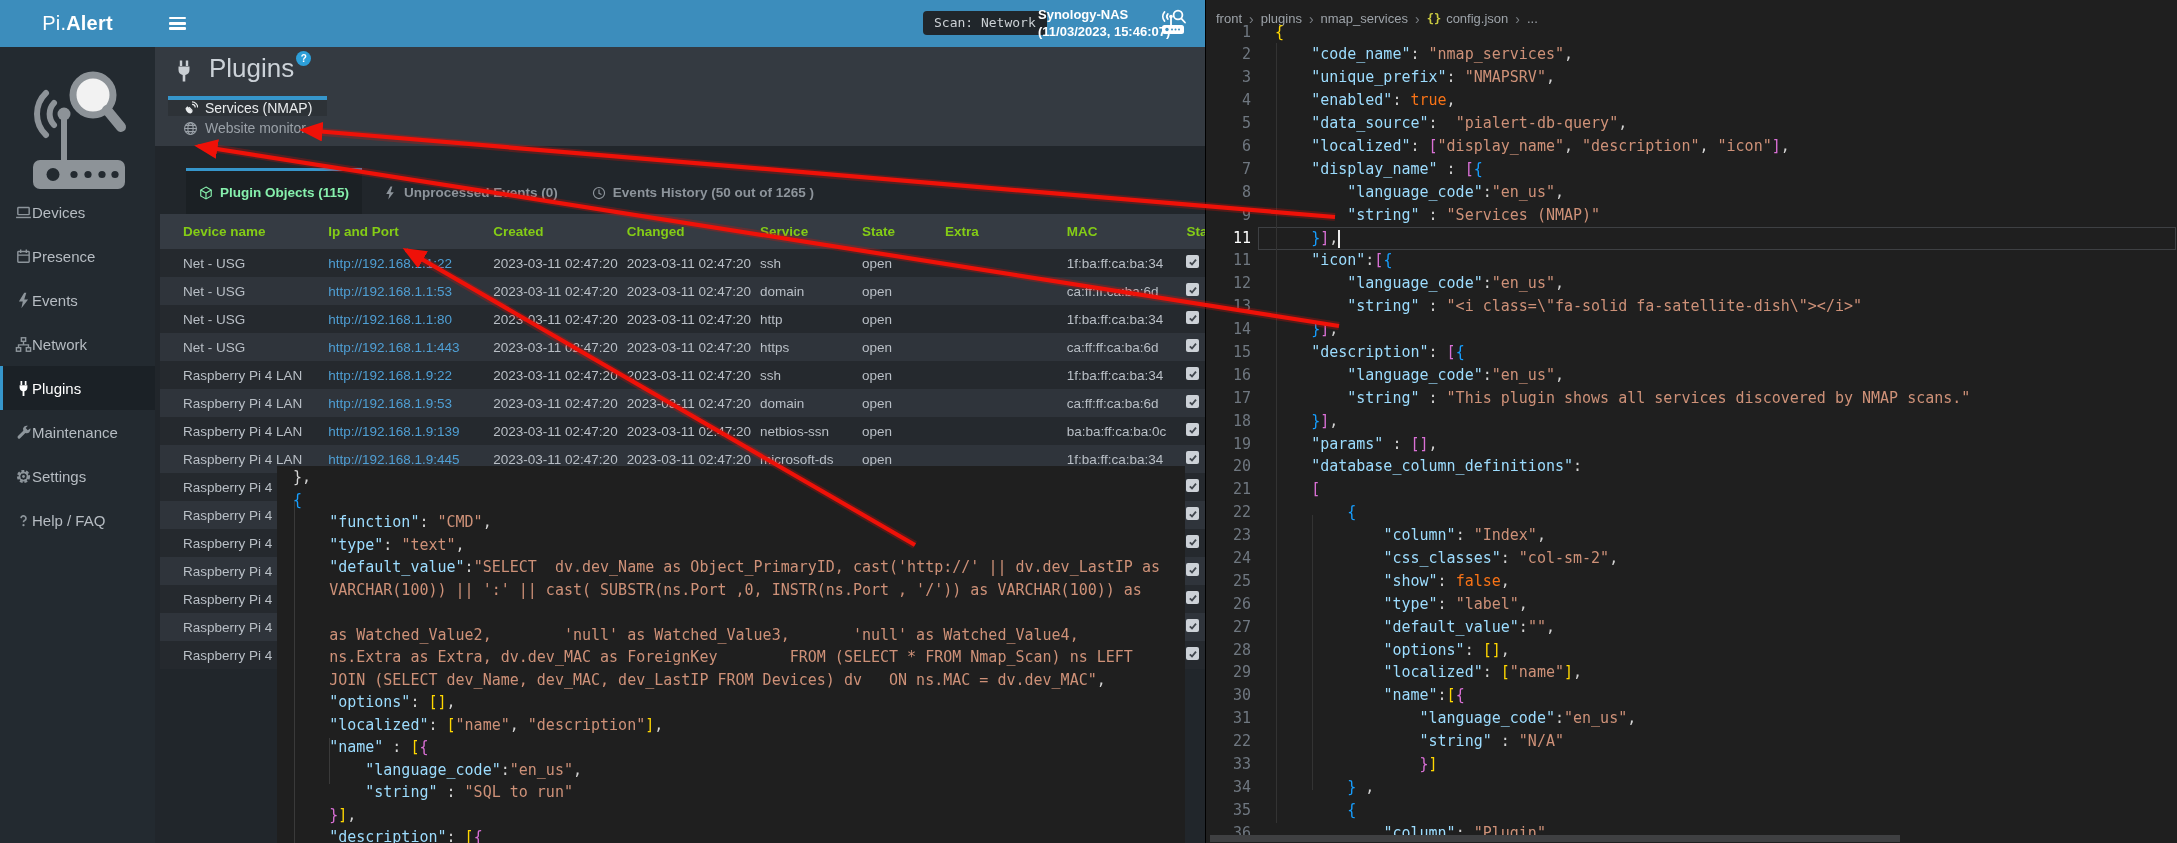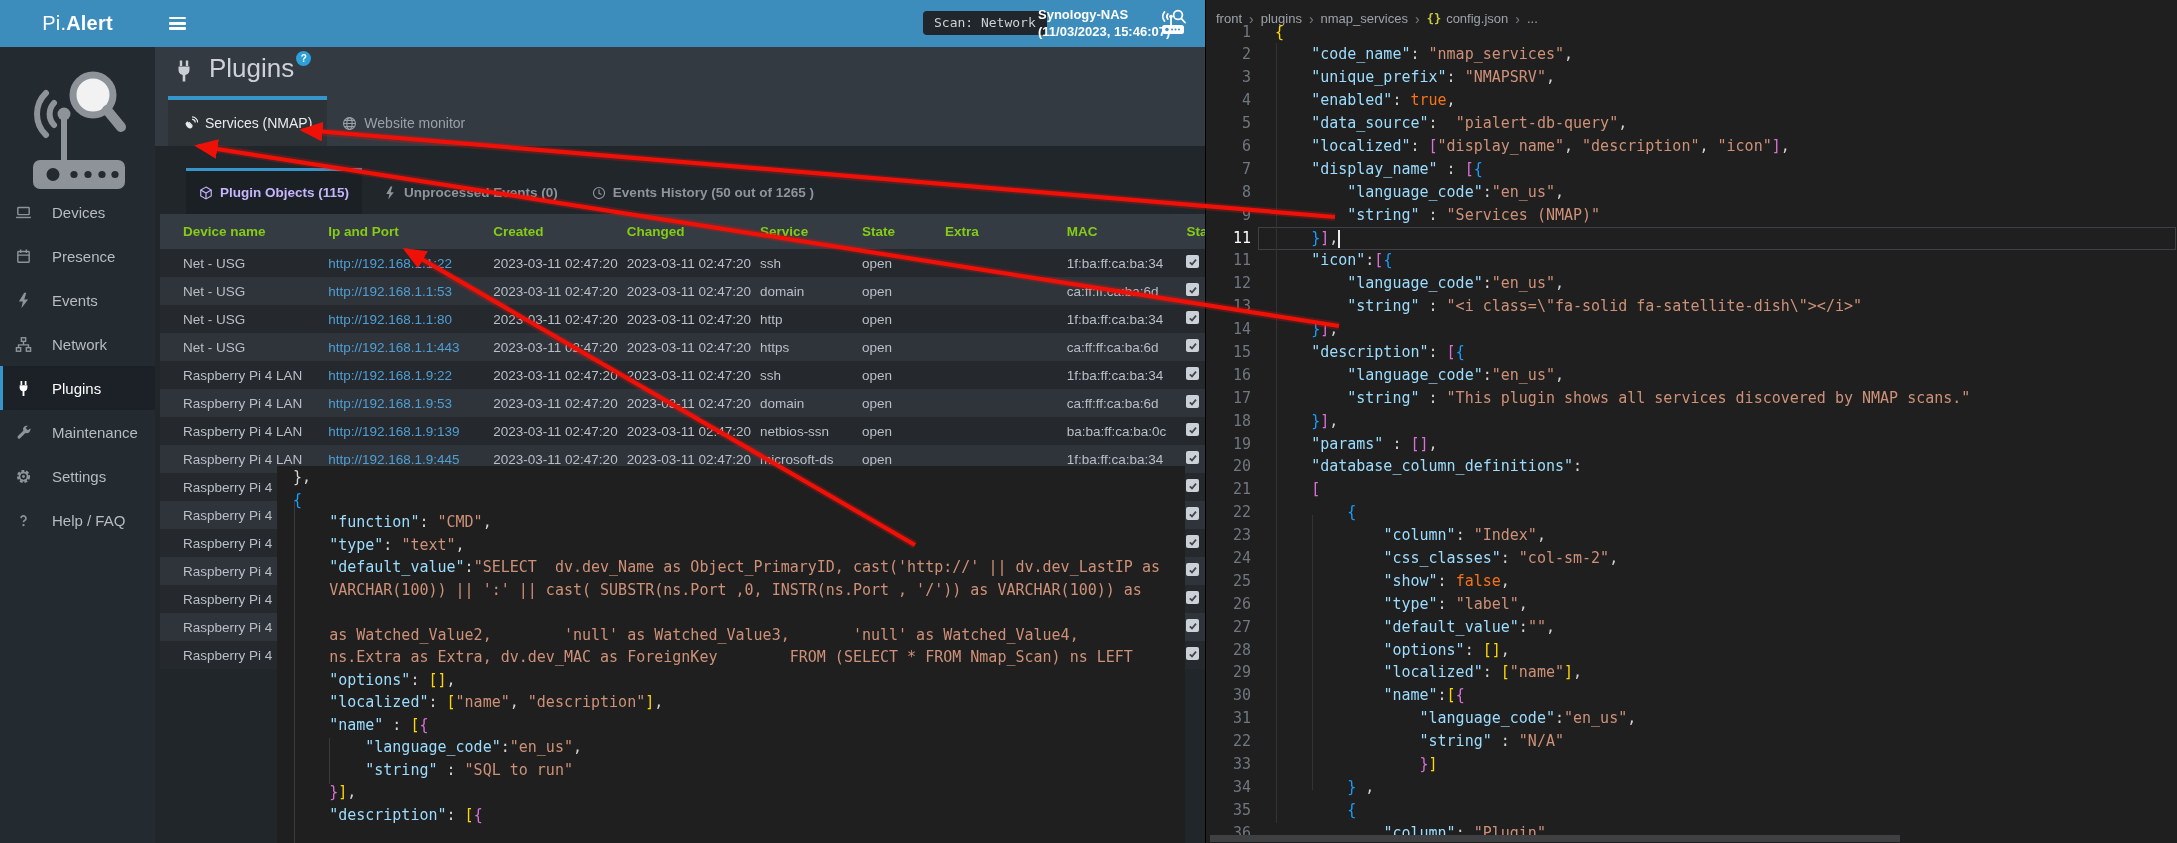--- a/index.html
+++ b/index.html
@@ -16,43 +16,43 @@
   .hamburger{position:absolute;left:169px;top:17px;width:17px;height:13px;cursor:pointer;}
   .hamburger span{display:block;width:17px;height:2.4px;background:#fff;margin-bottom:2.8px;border-radius:1px;}
   .scan-badge{position:absolute;left:923px;top:11px;height:24px;line-height:24px;padding:0 11px;border-radius:4px;
     background:#20262b;color:#ccd1d5;font-family:"DejaVu Sans Mono",monospace;font-size:13px;}
   .nas{position:absolute;left:1038px;top:6px;color:#fff;font-size:13px;font-weight:bold;line-height:17px;white-space:nowrap;}
   .minilogo{position:absolute;left:1158px;top:8px;}
 
   .sidebar{position:absolute;left:0;top:47px;width:155px;height:796px;background:#232a30;}
   .biglogo{position:absolute;left:16px;top:10px;}
   .menu{position:absolute;left:0;top:143px;width:155px;}
-  .mitem{height:44px;display:flex;align-items:center;padding-left:15px;gap:20px;color:#b6bcc2;font-size:15px;cursor:pointer;}
+  .mitem{height:44px;display:flex;align-items:center;padding-left:15px;gap:0;color:#b6bcc2;font-size:15px;cursor:pointer;}
   .mitem .mi{width:17px;height:17px;color:#8d959b;flex:0 0 17px;}
   .mitem.active{background:#1b2126;border-left:3px solid #3696cb;padding-left:12px;color:#fff;}
   .mitem.active .mi{color:#fff;}
 
   .bg-panel{position:absolute;left:155px;top:146px;width:1050px;height:697px;background:#21262b;}
 
   .page-title{position:absolute;left:172px;top:53px;display:flex;align-items:flex-start;color:#ccd2d8;}
   .page-title .ti{width:24px;height:30px;color:#c9ced3;margin-right:13px;margin-top:3px;}
   .page-title .tt{font-size:26px;font-weight:300;line-height:30px;}
   .help-badge{width:15px;height:15px;border-radius:50%;background:#2d9fd9;color:#fff;font-size:10px;font-weight:bold;
     display:flex;align-items:center;justify-content:center;margin-left:2px;margin-top:-2px;}
 
-  .tabs1{position:absolute;left:168px;top:96px;height:50px;display:flex;}
+  .tabs1{position:absolute;left:168px;top:96px;height:50px;display:flex;flex-direction:column;}
   .tab{display:flex;align-items:center;gap:7px;padding:0 15px;font-size:14px;color:#9aa1a8;cursor:pointer;border-top:4px solid transparent;}
   .tab .tbi{width:15px;height:15px;}
   .tab.active{background:#2d3237;border-top:4px solid #3696cb;color:#e8ebed;}
   .tab.active .tbi{color:#e8ebed;}
 
   .subtabs{position:absolute;left:186px;top:168px;height:46px;display:flex;}
   .stab{display:flex;align-items:center;gap:7px;padding:0 13px;font-size:13.5px;font-weight:bold;color:#8d949b;cursor:pointer;border-top:3px solid transparent;}
   .stab .tbi{width:14px;height:14px;}
-  .stab.active{background:#1b2024;border-top:3px solid #3696cb;color:#c4b5fd;}
+  .stab.active{background:#1b2024;border-top:3px solid #3696cb;color:#86efac;}
   .stab + .stab{margin-left:8px;}
 
   
   .table{position:absolute;left:160px;top:214px;width:1057px;}
   .thead{display:flex;height:35px;align-items:center;background:#353b43;color:#84cc16;font-weight:bold;font-size:13.5px;}
   .trow{display:flex;height:28px;align-items:center;background:#25292e;color:#b9bfc6;font-size:13.5px;}
   .trow.alt{background:#2f343b;}
   .c{overflow:hidden;white-space:nowrap;}
   .c0{width:170px;padding-left:23px;box-sizing:border-box;}
   .c1{width:167px;}
@@ -494,20 +494,21 @@
     <div class="lines">
         <div class="cline"><span class="tk-p">},</span></div>
         <div class="cline"><span class="tk-u">{</span></div>
         <div class="cline"><span class="tk-p">    </span><span class="tk-k">"function"</span><span class="tk-p">: </span><span class="tk-s">"CMD"</span><span class="tk-p">,</span></div>
         <div class="cline"><span class="tk-p">    </span><span class="tk-k">"type"</span><span class="tk-p">: </span><span class="tk-s">"text"</span><span class="tk-p">,</span></div>
         <div class="cline"><span class="tk-p">    </span><span class="tk-k">"default_value"</span><span class="tk-p">:</span><span class="tk-s">"SELECT  dv.dev_Name as Object_PrimaryID, cast('http://' || dv.dev_LastIP as</span></div>
         <div class="cline"><span class="tk-p">    </span><span class="tk-s">VARCHAR(100)) || ':' || cast( SUBSTR(ns.Port ,0, INSTR(ns.Port , '/')) as VARCHAR(100)) as</span></div>
         <div class="cline"><span class="tk-p">    </span></div>
         <div class="cline"><span class="tk-p">    </span><span class="tk-s">as Watched_Value2,        'null' as Watched_Value3,       'null' as Watched_Value4,</span></div>
         <div class="cline"><span class="tk-p">    </span><span class="tk-s">ns.Extra as Extra, dv.dev_MAC as ForeignKey        FROM (SELECT * FROM Nmap_Scan) ns LEFT</span></div>
+        <div class="cline"><span class="tk-p">    </span><span class="tk-s">JOIN (SELECT dev_Name, dev_MAC, dev_LastIP FROM Devices) dv   ON ns.MAC = dv.dev_MAC"</span><span class="tk-p">,</span></div>
         <div class="cline"><span class="tk-p">    </span><span class="tk-k">"options"</span><span class="tk-p">: </span><span class="tk-y">[]</span><span class="tk-p">,</span></div>
         <div class="cline"><span class="tk-p">    </span><span class="tk-k">"localized"</span><span class="tk-p">: </span><span class="tk-y">[</span><span class="tk-s">"name"</span><span class="tk-p">, </span><span class="tk-s">"description"</span><span class="tk-y">]</span><span class="tk-p">,</span></div>
         <div class="cline"><span class="tk-p">    </span><span class="tk-k">"name"</span><span class="tk-p"> : </span><span class="tk-y">[</span><span class="tk-m">{</span></div>
         <div class="cline"><span class="tk-p">        </span><span class="tk-k">"language_code"</span><span class="tk-p">:</span><span class="tk-s">"en_us"</span><span class="tk-p">,</span></div>
         <div class="cline"><span class="tk-p">        </span><span class="tk-k">"string"</span><span class="tk-p"> : </span><span class="tk-s">"SQL to run"</span></div>
         <div class="cline"><span class="tk-p">    </span><span class="tk-m">}</span><span class="tk-y">]</span><span class="tk-p">,</span></div>
         <div class="cline"><span class="tk-p">    </span><span class="tk-k">"description"</span><span class="tk-p">: </span><span class="tk-y">[</span><span class="tk-m">{</span></div>
       </div>
   </div>
 

